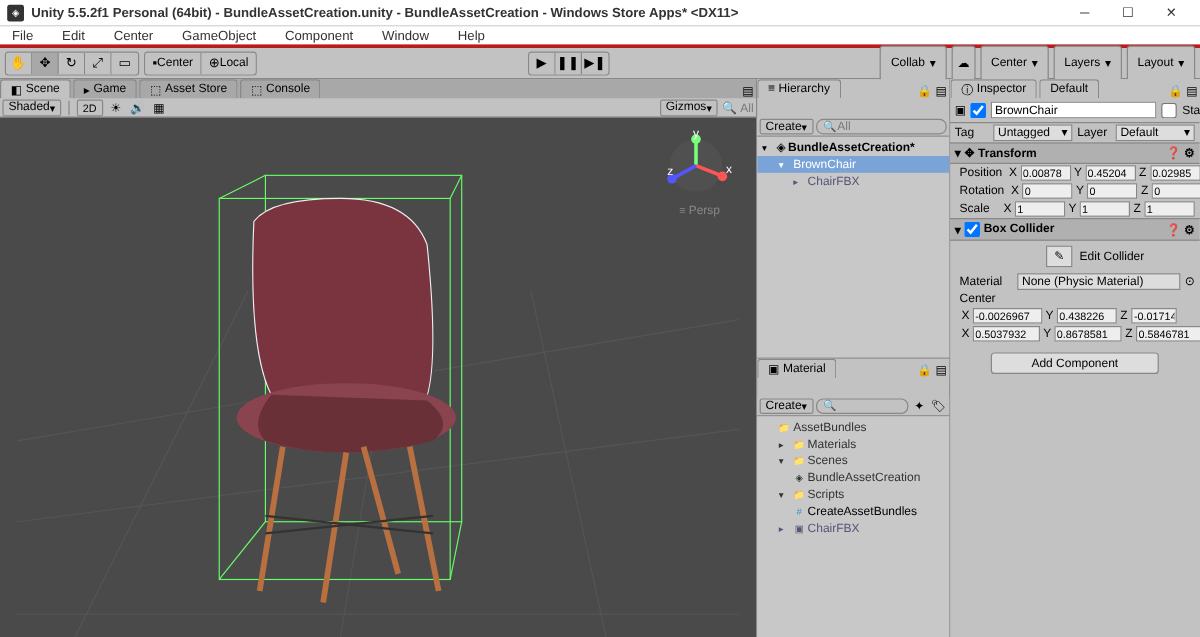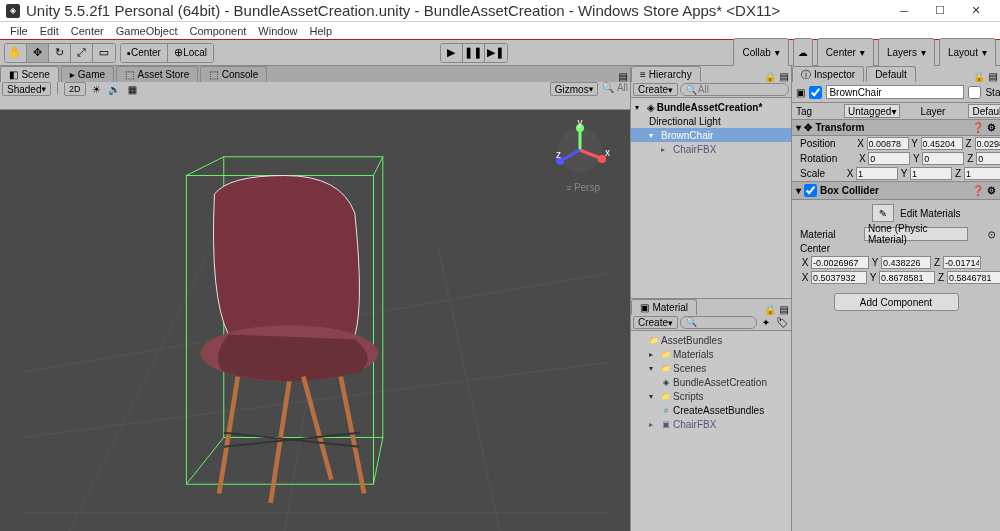--- a/index.html
+++ b/index.html
@@ -1,71 +1,71 @@
 <!DOCTYPE html>
 <html><head>
 <meta charset="utf-8">
 <style>
 * { margin: 0; padding: 0; box-sizing: border-box; font-family: Arial, sans-serif; font-size: 10px; }
 body { background: #c2c2c2; width: 1000px; height: 531px; overflow: hidden; display: flex; flex-direction: column; }
 .titlebar { background: #fff; height: 22px; display: flex; align-items: center; padding: 0 6px; border-bottom: 1px solid #d0d0d0;}
 .titlebar .icon { width: 14px; height: 14px; background: #333; border-radius: 2px; margin-right: 6px; display:flex; align-items:center; justify-content:center; color:#fff; font-size:8px;}
-.titlebar .title { flex: 1; color: #333; font-size: 15px; }
+.titlebar .title { flex: 1; color: #333; font-size: 11px; font-weight: bold; }
 .winbtns { display:flex; gap:0; }
 .winbtn { width: 36px; height: 22px; display:flex; align-items:center; justify-content:center; color:#333; font-size:11px;}
-.menubar { background: #fff; height: 18px; display:flex; align-items:center; padding: 0 4px; gap: 0; border-bottom:1px solid #b91c1c;}
+.menubar { background: #fff; height: 18px; display:flex; align-items:center; padding: 0 4px; gap: 12px; border-bottom:3px solid #b91c1c;}
 .menubar span { padding: 2px 6px; color:#333; font-size:11px;}
 .toolbar { background: #c2c2c2; height: 26px; display:flex; align-items:center; padding: 2px 4px; gap:4px; border-bottom:1px solid #888;}
 .toolgroup { display:flex; background:#c2c2c2; border:1px solid #888; border-radius:3px; overflow:hidden;}
 .toolbtn { width:22px; height:18px; display:flex; align-items:center; justify-content:center; border-right:1px solid #888; background:#c2c2c2; font-size:11px;}
 .toolbtn:last-child { border-right:none;}
 .toolbtn.active { background:#a8a8a8;}
 .pillbtn { height:30px; background:#c2c2c2; border:1px solid #888; border-radius:3px; padding:0 8px; display:flex; align-items:center; font-size:10px; gap:4px;}
 .spacer { flex:1;}
 .main { flex:1; display:flex; min-height:0;}
 .left { flex:1; display:flex; flex-direction:column; min-width:0;}
 .tabs { height:16px; background:#a8a8a8; display:flex; align-items:flex-end;}
 .tab { height:16px; background:#c2c2c2; border:1px solid #888; border-bottom:none; border-radius:3px 3px 0 0; padding:1px 8px; margin-right:2px; display:flex; align-items:center; gap:3px; font-size:10px;}
 .tab.inactive { background:#a8a8a8;}
-.subtoolbar { height:28px; background:#c2c2c2; border-bottom:1px solid #888; display:flex; align-items:flex-start; padding:0 2px; gap:4px;}
+.subtoolbar { height:16px; background:#c2c2c2; border-bottom:1px solid #888; display:flex; align-items:center; padding:0 2px; gap:4px;}
 .subtoolbar .dd { height:14px; border:1px solid #888; border-radius:2px; padding:0 4px; display:flex; align-items:center; font-size:9px; background:#c2c2c2;}
 .subtoolbar .sep { width:1px; height:12px; background:#888; margin:0 2px;}
 .subtoolbar .ico { width:14px; height:14px; display:flex; align-items:center; justify-content:center; font-size:10px;}
 .viewport { flex:1; background:#4a4a4a; position:relative; overflow:hidden;}
 .gizmo { position:absolute; top:10px; right:20px; width:60px; height:60px;}
 .persp { position:absolute; top:72px; right:30px; color:#888; font-size:9px;}
 .mid { width:162px; display:flex; flex-direction:column; border-left:1px solid #888; border-right:1px solid #888;}
 .panel { display:flex; flex-direction:column; min-height:0;}
 .panelhead { height:16px; background:#c2c2c2; display:flex; align-items:flex-end;}
 .panelhead .tab { background:#c2c2c2;}
-.panelmenu { height:16px; background:#c2c2c2; display:flex; align-items:center; padding:0 2px; gap:2px; border-bottom:1px solid #888;}
+.panelmenu { height:16px; background:#c2c2c2; display:flex; align-items:center; padding:0 2px; gap:2px; border-bottom:1px solid #888;margin-top:16px;}
 .panelmenu .dd { height:13px; border:1px solid #888; border-radius:2px; padding:0 4px; font-size:9px; background:#c2c2c2; display:flex; align-items:center;}
 .panelmenu .srch { flex:1; height:13px; border:1px solid #888; border-radius:6px; padding:0 6px; font-size:9px; background:#c2c2c2;}
 .panelmenu .micon { width:14px; display:flex; justify-content:center;}
 .tree { flex:1; background:#c8c8c8; overflow:auto; padding:2px 0; font-size:10px;}
 .tree .row { height:14px; display:flex; align-items:center; padding-left:4px; gap:2px;}
 .tree .row.sel { background:#7aa3d8; color:#fff;}
 .tree .arrow { width:10px; display:inline-block; font-size:8px;}
 .tree .ind1 { padding-left:18px;}
 .tree .ind2 { padding-left:30px;}
 .tree .cube { width:10px; height:10px; display:inline-flex; align-items:center; justify-content:center; font-size:8px;}
 .right { width:208px; display:flex; flex-direction:column; background:#c2c2c2;}
 .insp { flex:1; overflow:auto; font-size:10px;}
 .insphead { padding:3px 4px; display:flex; align-items:center; gap:4px; border-bottom:1px solid #888;}
 .insphead input[type=text]{ flex:1; height:14px; border:1px solid #888; font-size:10px; padding:0 2px;}
-.insprow { display:flex; align-items:center; padding:1px 4px; gap:20px;}
+.insprow { display:flex; align-items:center; padding:1px 4px; gap:4px;}
 .insprow label { min-width:28px;}
 .insprow .dd { flex:1; height:14px; border:1px solid #888; background:#ddd; padding:0 3px; display:flex; align-items:center; justify-content:space-between; font-size:9px;}
 .comphead { background:#b0b0b0; border-top:1px solid #888; border-bottom:1px solid #888; padding:2px 4px; display:flex; align-items:center; gap:3px; font-weight:bold;}
 .comphead .gear { margin-left:auto; width:12px;}
 .xyz { display:flex; gap:1px; flex:1;}
 .xyz .lbl { width:10px; display:flex; align-items:center; justify-content:center;}
 .xyz input { width:42px; height:13px; border:1px solid #888; font-size:9px; padding:0 1px; text-align:left; background:#eee;}
 .proplabel { width:48px; padding-left:4px;}
-.addbtn { margin:8px auto; width:125px; height:18px; border:1px solid #888; border-radius:3px; background:#ddd; display:flex; align-items:center; justify-content:center;}
+.addbtn { margin:8px auto; width:140px; height:18px; border:1px solid #888; border-radius:3px; background:#ddd; display:flex; align-items:center; justify-content:center;}
 .editcol { display:flex; align-items:center; gap:6px; padding:4px 4px 4px 80px;}
 .editcol .ibtn { width:22px; height:18px; border:1px solid #888; background:#ddd; display:flex; align-items:center; justify-content:center;}
 .check { width:12px; height:12px; border:1px solid #888; background:#eee;}
 .matsel { flex:1; height:14px; border:1px solid #888; background:#ddd; padding:0 3px; display:flex; align-items:center; font-size:9px;}
 .hierarchy { flex:1; min-height:0;}
 .project { flex:1; min-height:0; border-top:1px solid #888;}
 .folder { color:#333;}
 .scn { color:#333;}
 .extras { margin-left:auto; padding-right:2px;}
 </style>
@@ -206,21 +206,20 @@
       <div class="panelhead">
         <div class="tab">≡ <span>Hierarchy</span></div>
         <div class="extras">🔒 ▤</div>
       </div>
       <div class="panelmenu">
         <div class="dd"><span>Create</span> ▾</div>
         <div class="srch">🔍<span style="color:#777">All</span></div>
       </div>
       <div class="tree">
         <div class="row"><span class="arrow">▾</span>◈ <b>BundleAssetCreation*</b></div>
-        <div class="row ind1">Directional Light</div>
         <div class="row ind1 sel">
             <span class="arrow">▾</span>
             <span>BrownChair</span>
           </div>
         <div class="row ind2" style="color:#557">
             <span class="arrow">▸</span>
             <span>ChairFBX</span>
           </div>
       </div>
     </div>
@@ -343,21 +342,21 @@
 
       <div class="comphead">
         <span class="arrow">▾</span>
         <input type="checkbox" checked="" style="">
         <span>Box Collider</span>
         <span class="gear">❓</span>
         <span>⚙</span>
       </div>
       <div class="editcol">
         <div class="ibtn">✎</div>
-        <span>Edit Materials</span>
+        <span>Edit Collider</span>
       </div>
       <div class="insprow">
         <div class="proplabel">Material</div>
         <div class="matsel">
             <span>None (Physic Material)</span>
           </div>
         <span>⊙</span>
       </div>
       <div class="insprow">
           <div class="proplabel">Center</div>

